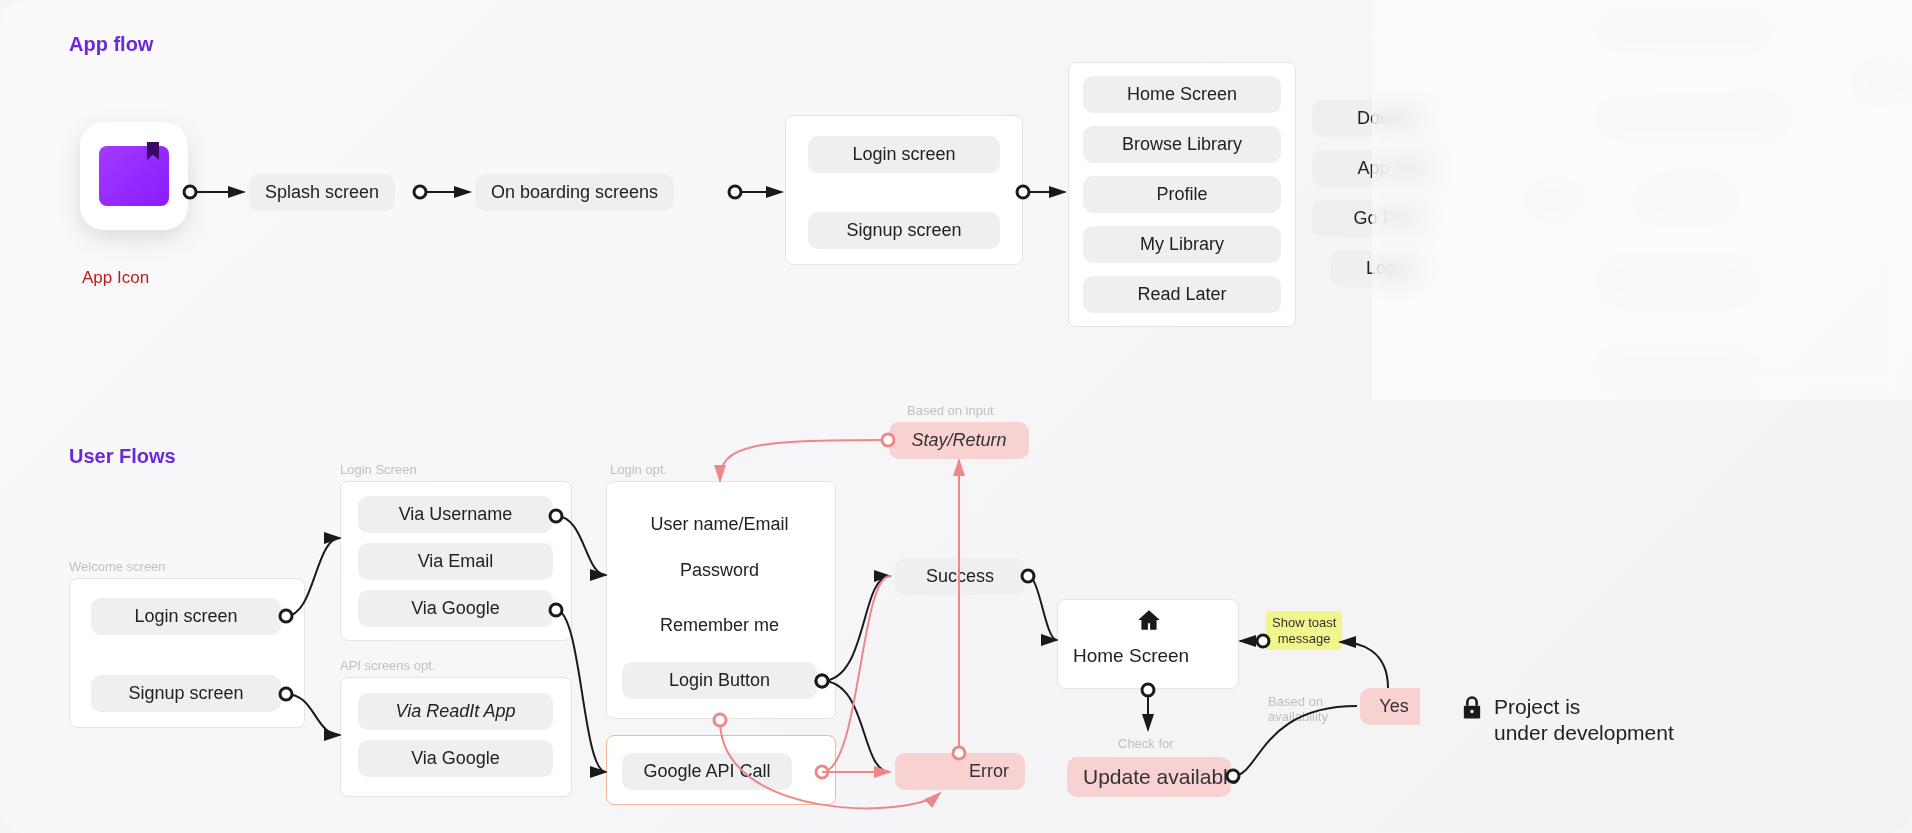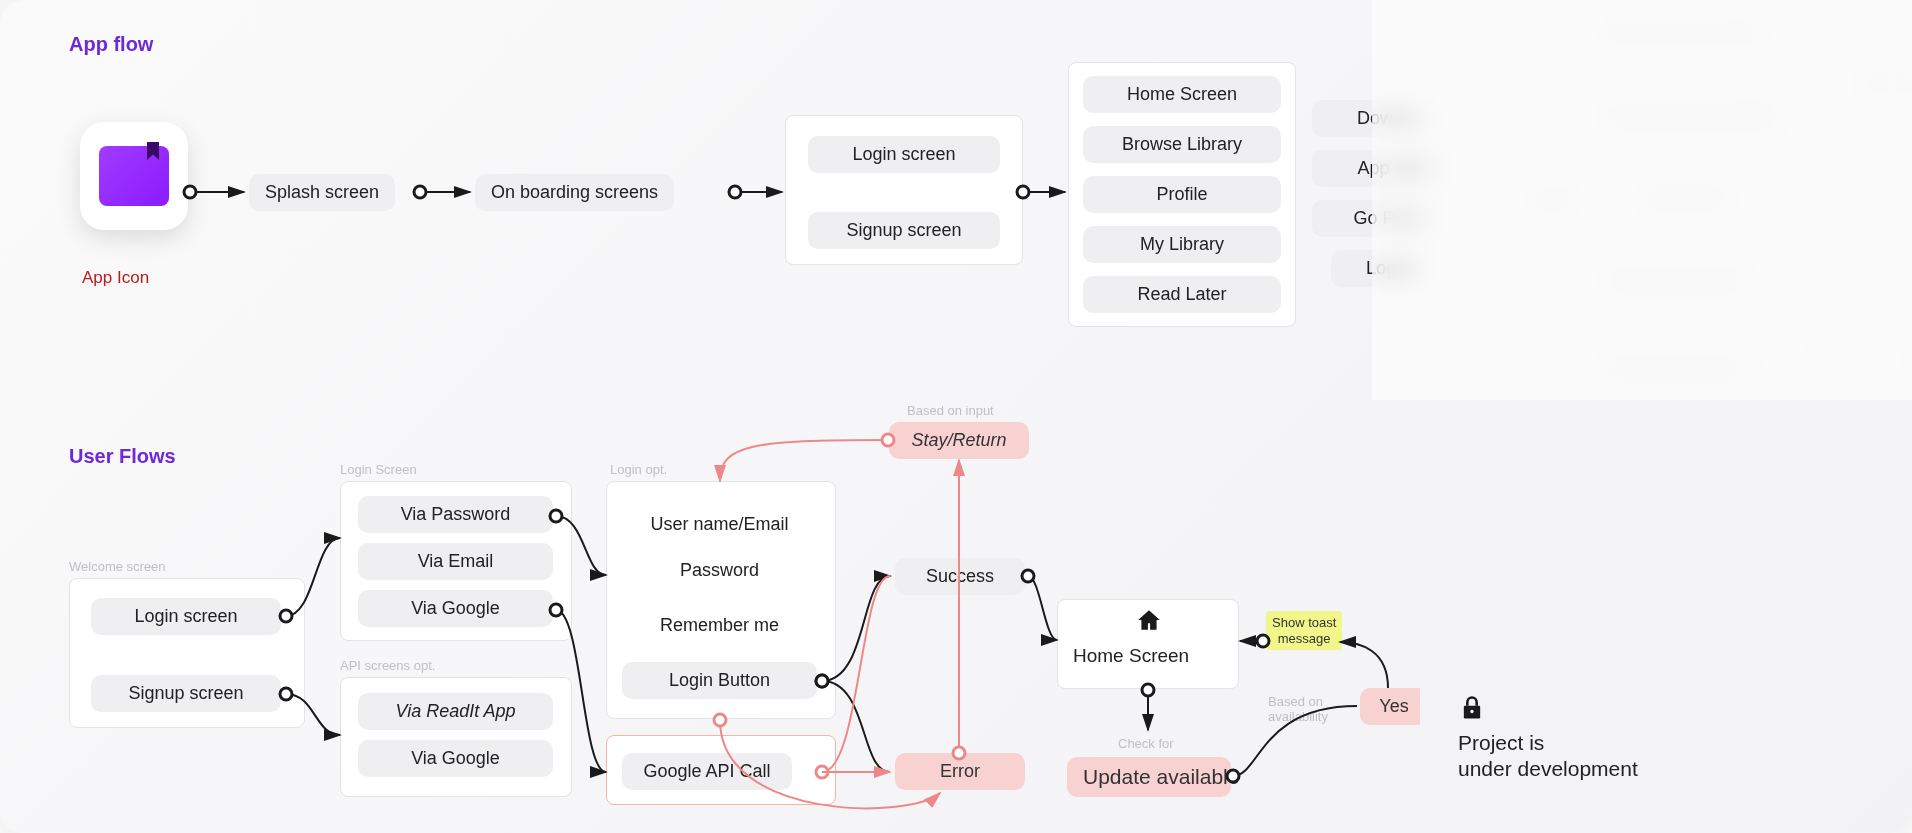--- a/index.html
+++ b/index.html
@@ -108,21 +108,21 @@
 svg.wires{
   position:absolute;
   inset:0;
   width:100%;
   height:100%;
   pointer-events:none;
 }
 .dev-lock{
   position:absolute;
   display:flex;
-  flex-direction:column;
+  flex-direction:row;
   gap:8px;
   align-items:flex-start;
 }
 .lock-icon{
   width:28px;height:28px;
 }
 .dev-text{
   font-size:21px;
   color:#222;
   line-height:1.25;
@@ -174,41 +174,41 @@
 
 <div class="overlay-blur"></div>
 
 <div class="small-label" style="left:69px;top:559px;">Welcome screen</div>
 <div class="box" style="left:69px;top:578px;width:236px;height:150px;"></div>
 <div class="pill" style="left:91px;top:598px;width:190px;">Login screen</div>
 <div class="pill" style="left:91px;top:675px;width:190px;">Signup screen</div>
 
 <div class="small-label" style="left:340px;top:462px;">Login Screen</div>
 <div class="box" style="left:340px;top:481px;width:232px;height:160px;"></div>
-<div class="pill" style="left:358px;top:496px;width:195px;">Via Password</div>
+<div class="pill" style="left:358px;top:496px;width:195px;">Via Username</div>
 <div class="pill" style="left:358px;top:543px;width:195px;">Via Email</div>
 <div class="pill" style="left:358px;top:590px;width:195px;">Via Google</div>
 
 <div class="small-label" style="left:340px;top:658px;">API screens opt.</div>
 <div class="box" style="left:340px;top:677px;width:232px;height:120px;"></div>
 <div class="pill" style="left:358px;top:693px;width:195px;font-style:italic;">Via ReadIt App</div>
 <div class="pill" style="left:358px;top:740px;width:195px;">Via Google</div>
 
 <div class="small-label" style="left:610px;top:462px;">Login opt.</div>
 <div class="box" style="left:606px;top:481px;width:230px;height:238px;"></div>
 <div class="pill" style="left:622px;top:497px;width:195px;background:#fff;margin-top:9px;">User name/Email</div>
 <div class="pill" style="left:622px;top:552px;width:195px;background:#fff;">Password</div>
 <div class="pill" style="left:622px;top:607px;width:195px;background:#fff;">Remember me</div>
 <div class="pill" style="left:622px;top:662px;width:195px;">Login Button</div>
 
 <div class="box orange" style="left:606px;top:735px;width:230px;height:70px;border:1px solid #f2b79c;"></div>
 <div class="pill" style="left:622px;top:753px;width:170px;">Google API Call</div>
 
 <div class="pill" style="left:895px;top:558px;width:130px;">Success</div>
-<div class="pill red" style="left:895px;top:753px;width:130px;">Error</div>
+<div class="pill red" style="left:895px;top:753px;width:130px;text-align:right;">Error</div>
 
 <div class="small-label" style="left:907px;top:403px;">Based on input</div>
 <div class="pill red" style="left:889px;top:422px;width:140px;font-style:italic;">Stay/Return</div>
 
 <div class="box" style="left:1057px;top:599px;width:182px;height:90px;"></div>
 <svg style="position:absolute;left:1136px;top:608px;width:26px;height:26px;" viewBox="0 0 24 24">
   <path d="M12 2 L2 11h3v9h6v-6h2v6h6v-9h3z" fill="#1a1a1a"></path>
 </svg>
 <div style="position:absolute;left:1073px;top:645px;font-size:19px;color:#222;">Home Screen</div>
 

